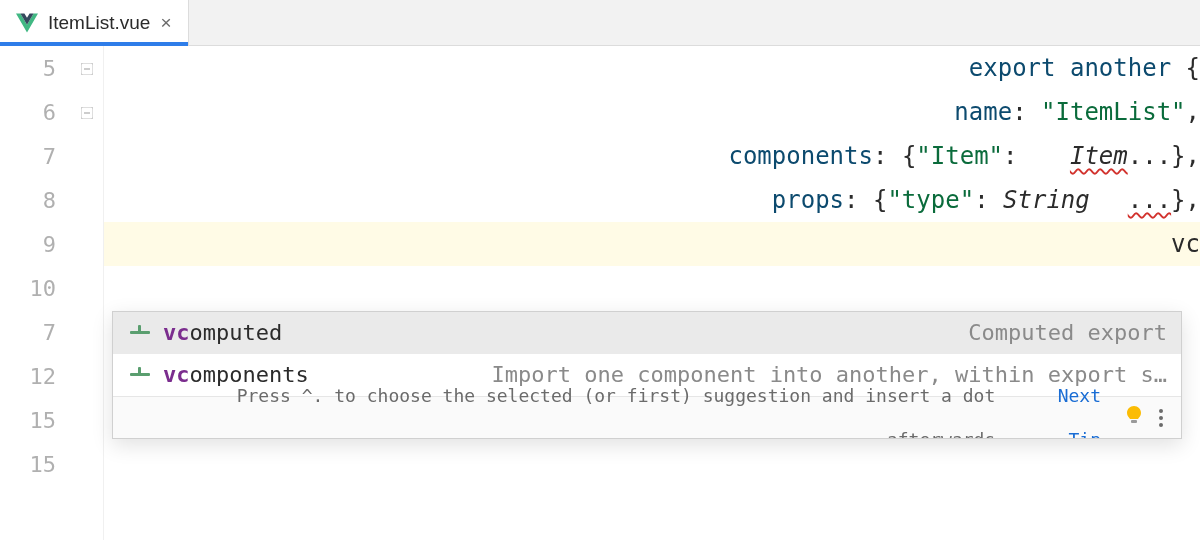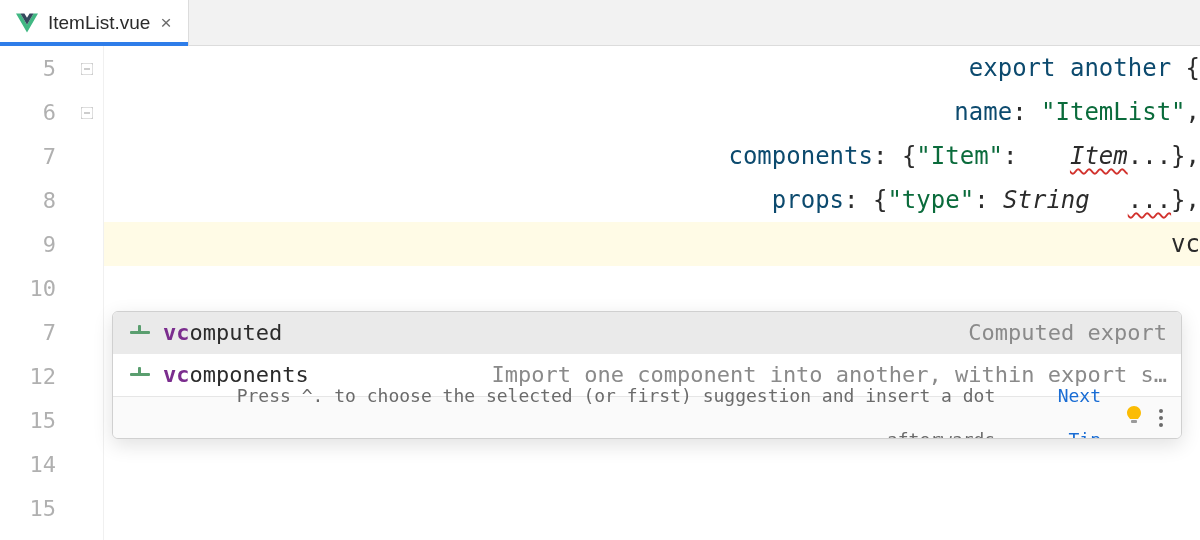--- a/index.html
+++ b/index.html
@@ -35,21 +35,21 @@
 
   
   .popup {
     position: absolute;
     left: 108px;   
     top: 265px;    
     width: 1070px;
     background: #ffffff;
     border: 1px solid #d0d0d0;
     box-shadow: 0 6px 20px rgba(0,0,0,0.12);
-    border-radius: 6px;
+    border-radius: 0;
     overflow: hidden;
   }
   .popup-row { display: flex; align-items: center; height: 42px; padding: 0 14px; font-family: "Menlo","Consolas","DejaVu Sans Mono",monospace; font-size: 22px; color: #2b2b2b; }
   .popup-row.selected { background: #eaeaea; }
   .row-icon { width: 26px; display: flex; align-items: center; justify-content: center; margin-right: 10px; color: #5a9e6f; }
   .row-name .match { color: #7b2d8e; font-weight: 600; }
   .row-name .rest { color: #2b2b2b; }
   .row-desc { margin-left: auto; color: #8a8a8a; font-family: "Menlo","Consolas","DejaVu Sans Mono",monospace; font-size: 22px; overflow: hidden; text-overflow: ellipsis; white-space: nowrap; max-width: 760px; }
   .popup-footer { display: flex; align-items: center; gap: 12px; height: 42px; padding: 0 14px; font-size: 18px; color: #6b6b6b; background: #fafafa; border-top: 1px solid #e6e6e6; }
   .popup-footer .hint { color: #6b6b6b; }
@@ -82,21 +82,20 @@
     <div class="gutter">
       <div class="ln">5</div>
       <div class="ln">6</div>
       <div class="ln">7</div>
       <div class="ln">8</div>
       <div class="ln">9</div>
       <div class="ln">10</div>
       <div class="ln">7</div>
       <div class="ln">12</div>
       <div class="ln">15</div>
-      <div class="ln">14</div>
       <div class="ln">15</div>
     </div>
 
     <div class="fold-strip">
       <div class="fold-mark" style="top:14px">
         <svg width="12" height="12" viewBox="0 0 12 12">
             <rect x="0" y="0" width="12" height="12" rx="2" fill="none" stroke="#bdbdbd"></rect>
             <line x1="3" y1="6" x2="9" y2="6" stroke="#bdbdbd" stroke-width="1.5"></line>
           </svg>
       </div>

